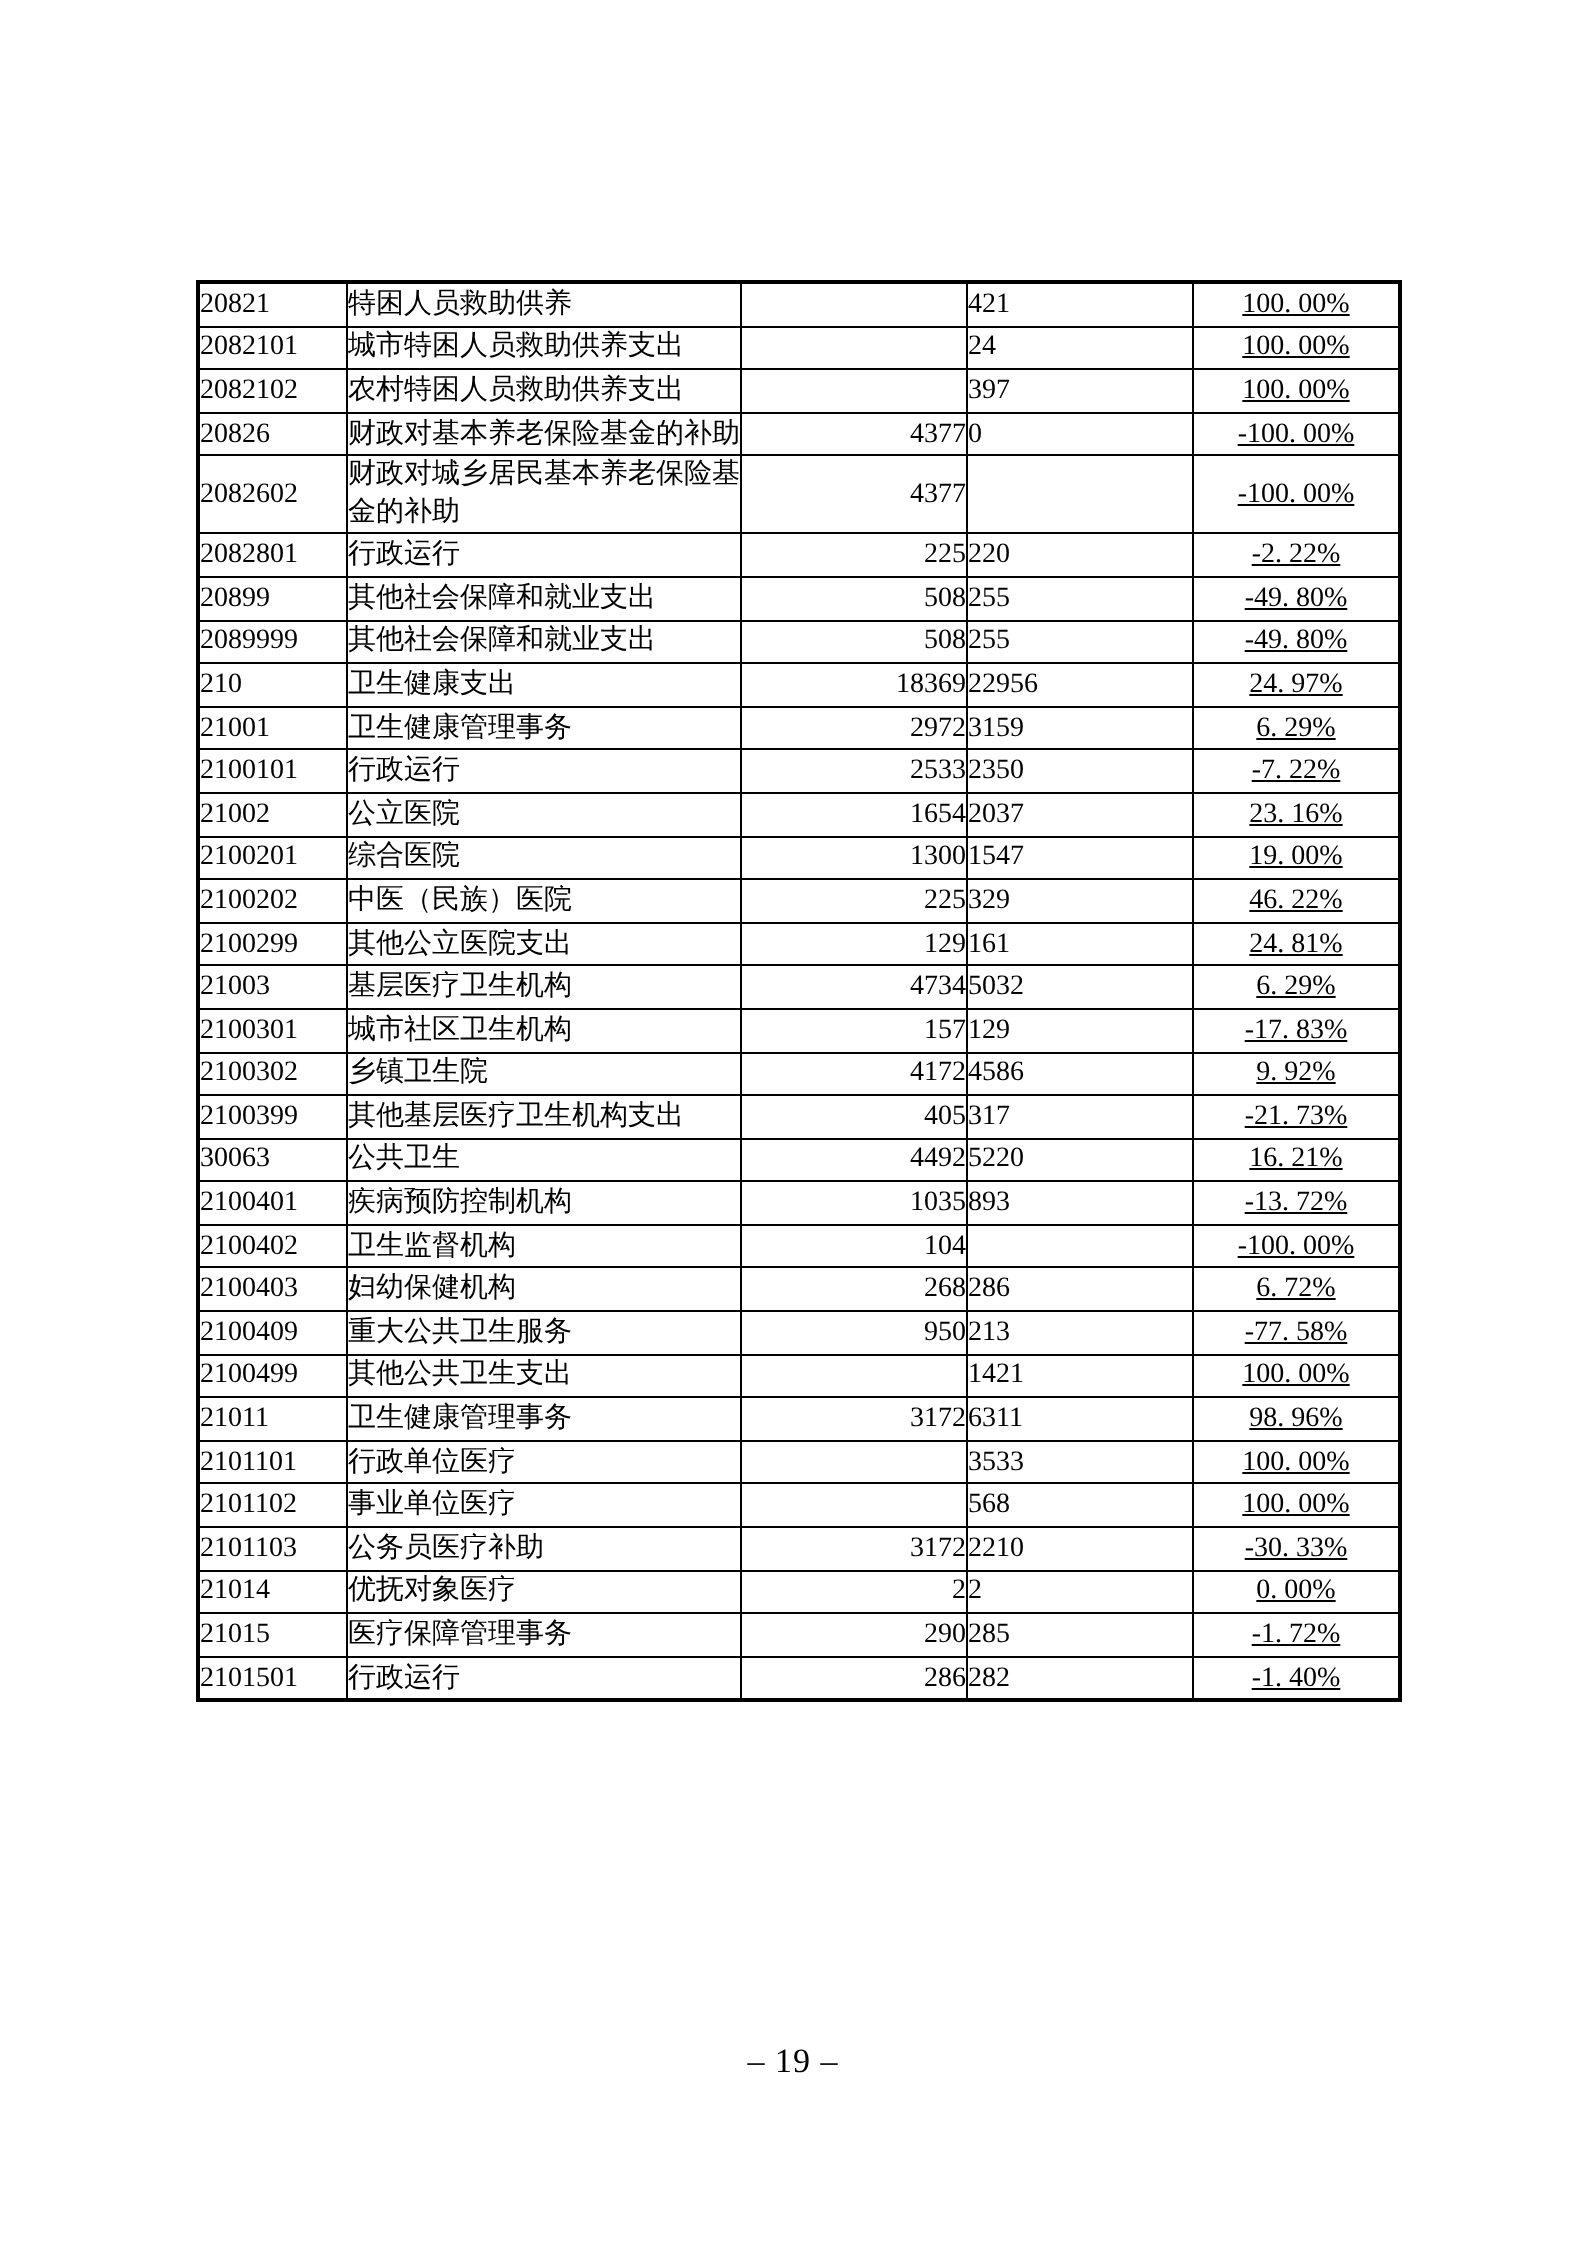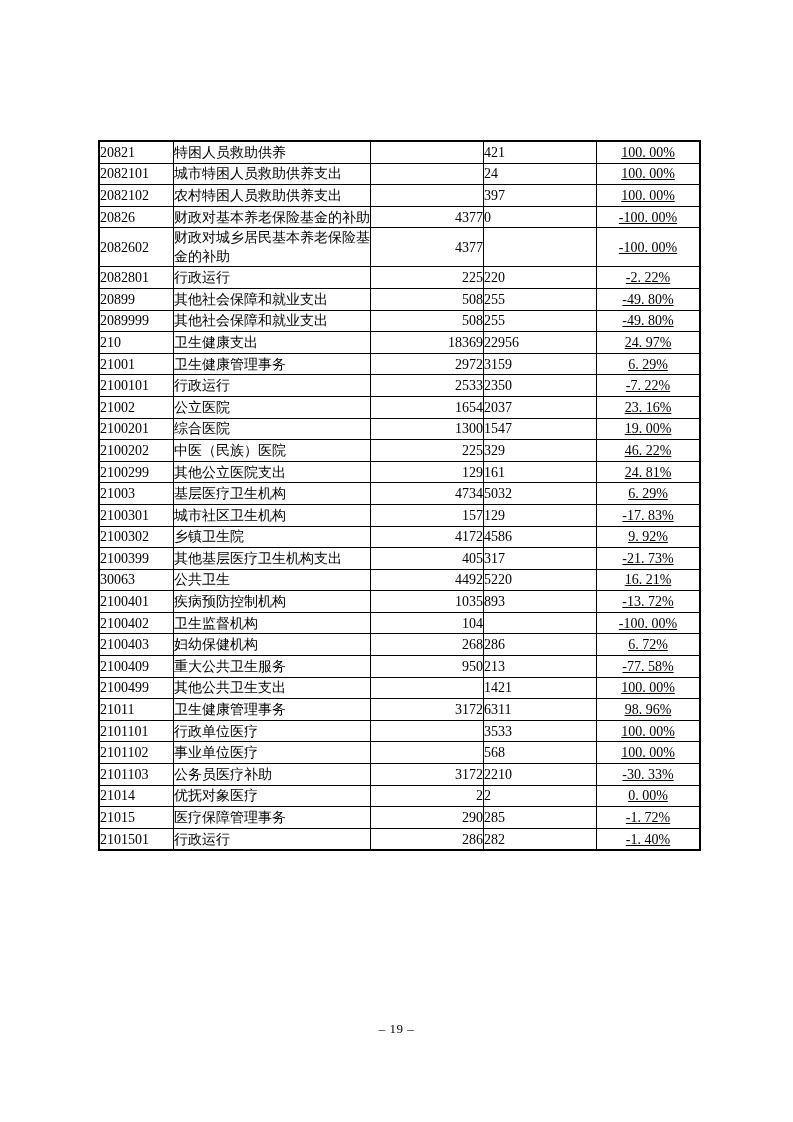--- a/index.html
+++ b/index.html
@@ -41,21 +41,21 @@
   td.col-name   { width: 196px; padding-left: 4px;  text-align: left; margin-top: 34px; }
   td.col-amount1{ width: 112px; padding-right: 2px; text-align: right; }
   td.col-amount2{ width: 112px; padding-right: 2px; text-align: left; }
   td.col-percent{ width: 102px; padding-right: 2px; text-align: center; text-decoration: underline; }
   .page-number {
     position: absolute;
     top: 1021px;
     left: 0;
     width: 100%;
     text-align: center;
-    font-size: 13px;
+    font-size: 17px;
     letter-spacing: 0.5px;
   }
 </style>
 </head>
 <body>
 
 <div class="sheet">
   <table class="budget">
     <tbody>
         <tr>

